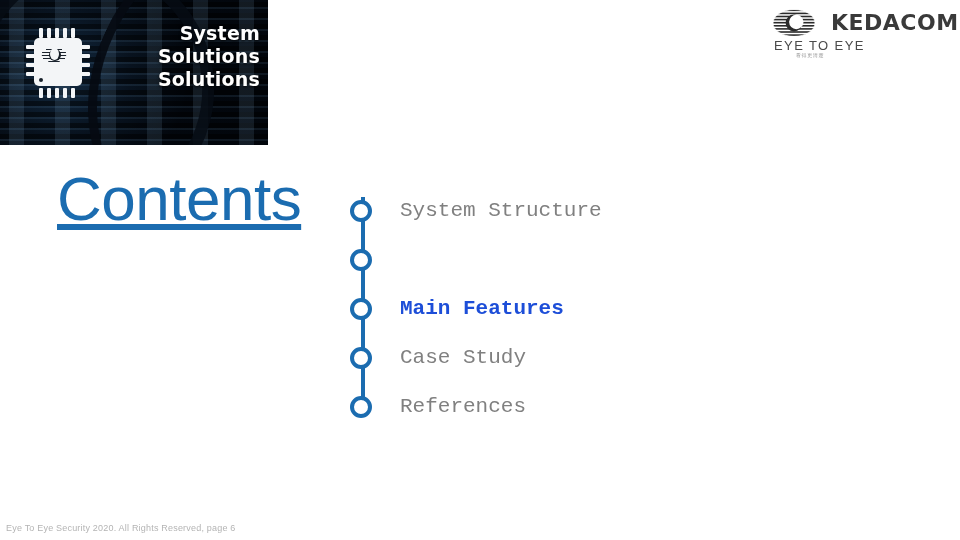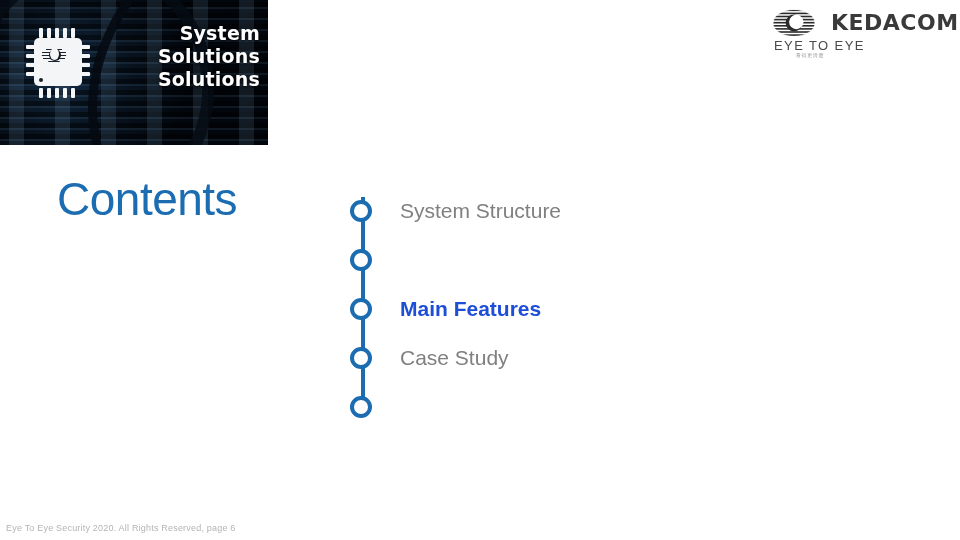--- a/index.html
+++ b/index.html
@@ -213,25 +213,26 @@
     letter-spacing: 0.6px;
     color: #9a9a9a;
   }
 
   
   .contents-title {
     position: absolute;
     left: 57px;
     top: 168px;
     font-family: "Liberation Sans", sans-serif;
-    font-size: 46px;
+    font-size: 62px;
     line-height: 62px;
     color: #1b6cb0;
     letter-spacing: -0.5px;
     white-space: nowrap;
+    text-decoration: underline;
   }
 
   
   .toc {
     position: absolute;
     left: 350px;
     top: 186px;
     width: 420px;
   }
   .toc-line {
@@ -254,21 +255,21 @@
     width: 22px;
     height: 22px;
     border-radius: 50%;
     border: 4px solid #1b6cb0;
     background: #ffffff;
     box-sizing: border-box;
     flex: 0 0 auto;
   }
   .toc-label {
     margin-left: 28px;
-    font-family: Liberation Sans, sans-serif;
+    font-family: Liberation Mono, monospace;
     font-size: 21px;
     color: #808080;
     white-space: nowrap;
   }
   .toc-label.em {
     color: #1d4ed8;
     font-weight: bold;
   }
 
   
@@ -382,16 +383,17 @@
     <div class="toc-label em">Main Features</div>
   </div>
 
   <div class="toc-item">
     <div class="toc-marker"></div>
     <div class="toc-label">Case Study</div>
   </div>
 
   <div class="toc-item">
     <div class="toc-marker"></div>
+    <div class="toc-label">References</div>
   </div>
 </div>
 
 <div class="footer">Eye To Eye Security 2020. All Rights Reserved, page 6</div>
 
 </body></html>

